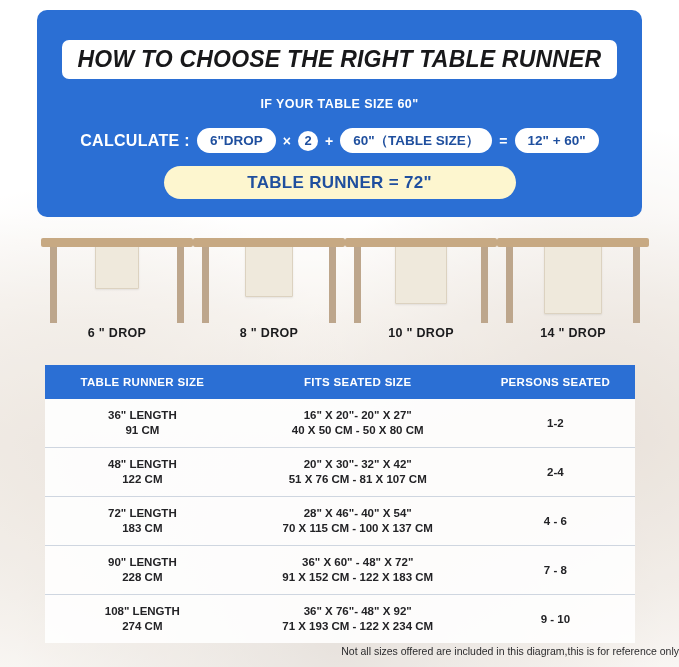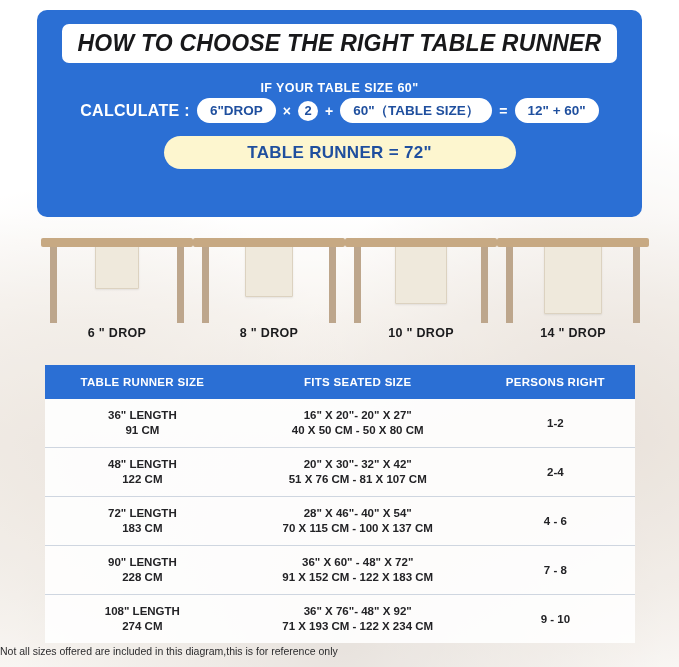--- a/index.html
+++ b/index.html
@@ -54,37 +54,37 @@
     border-radius: 7px;
     height: 39px;
     display: flex;
     align-items: center;
     justify-content: center;
     color: #18181a;
     font-size: 23px;
     font-weight: bold;
     font-style: italic;
     letter-spacing: 0.2px;
-    margin: 0 9px;
+    margin: 16px 9px;
   }
   .hero-sub {
     text-align: center;
     color: #ffffff;
     font-size: 12.5px;
     font-weight: bold;
     letter-spacing: 0.4px;
     margin-top: 16px;
     line-height: 19px;
   }
   .calc-row {
     display: flex;
     align-items: center;
     justify-content: center;
     gap: 7px;
-    margin-top: 0;
+    margin-top: 14px;
     color: #ffffff;
     font-size: 15px;
     font-weight: bold;
   }
   .calc-label {
     font-size: 16px;
     font-weight: bold;
     letter-spacing: 0.3px;
     white-space: nowrap;
   }
@@ -215,21 +215,21 @@
   .size-table tbody td.col-a { width: 33%; }
   .size-table tbody td.col-b { width: 40%; }
   .size-table tbody td.col-c { width: 27%; font-weight: bold; }
   .cell-line2 { display: block; }
 
   .footnote {
     position: absolute;
     left: 0;
     top: 645px;
     width: 679px;
-    text-align: left;
+    text-align: right;
     font-size: 10.5px;
     color: #2c2c2e;
   }
 </style>
 </head>
 <body>
 
 <div class="page">
   <div class="bg-photo"></div>
 
@@ -284,21 +284,21 @@
       <div class="leg r" id="leg3r" style="height: 76px;"></div>
       <div class="drop-label" style="top:98px;">14 " DROP</div>
     </div>
   </div>
 
   <table class="size-table">
     <thead>
       <tr>
         <th>TABLE RUNNER SIZE</th>
         <th>FITS SEATED SIZE</th>
-        <th>PERSONS RIGHT</th>
+        <th>PERSONS SEATED</th>
       </tr>
     </thead>
     <tbody>
       <tr>
         <td class="col-a">
           <span class="cell-line2">36" LENGTH</span>
           <span class="cell-line2">91 CM</span>
         </td>
         <td class="col-b">
           <span class="cell-line2">16" X 20"- 20" X 27"</span>

